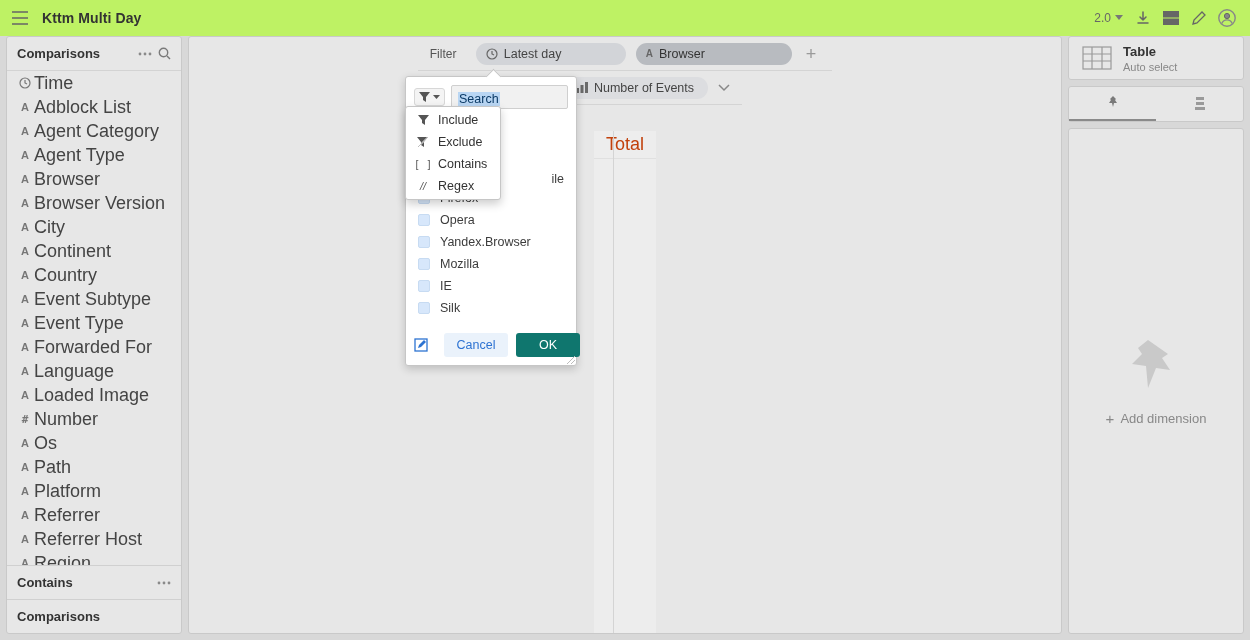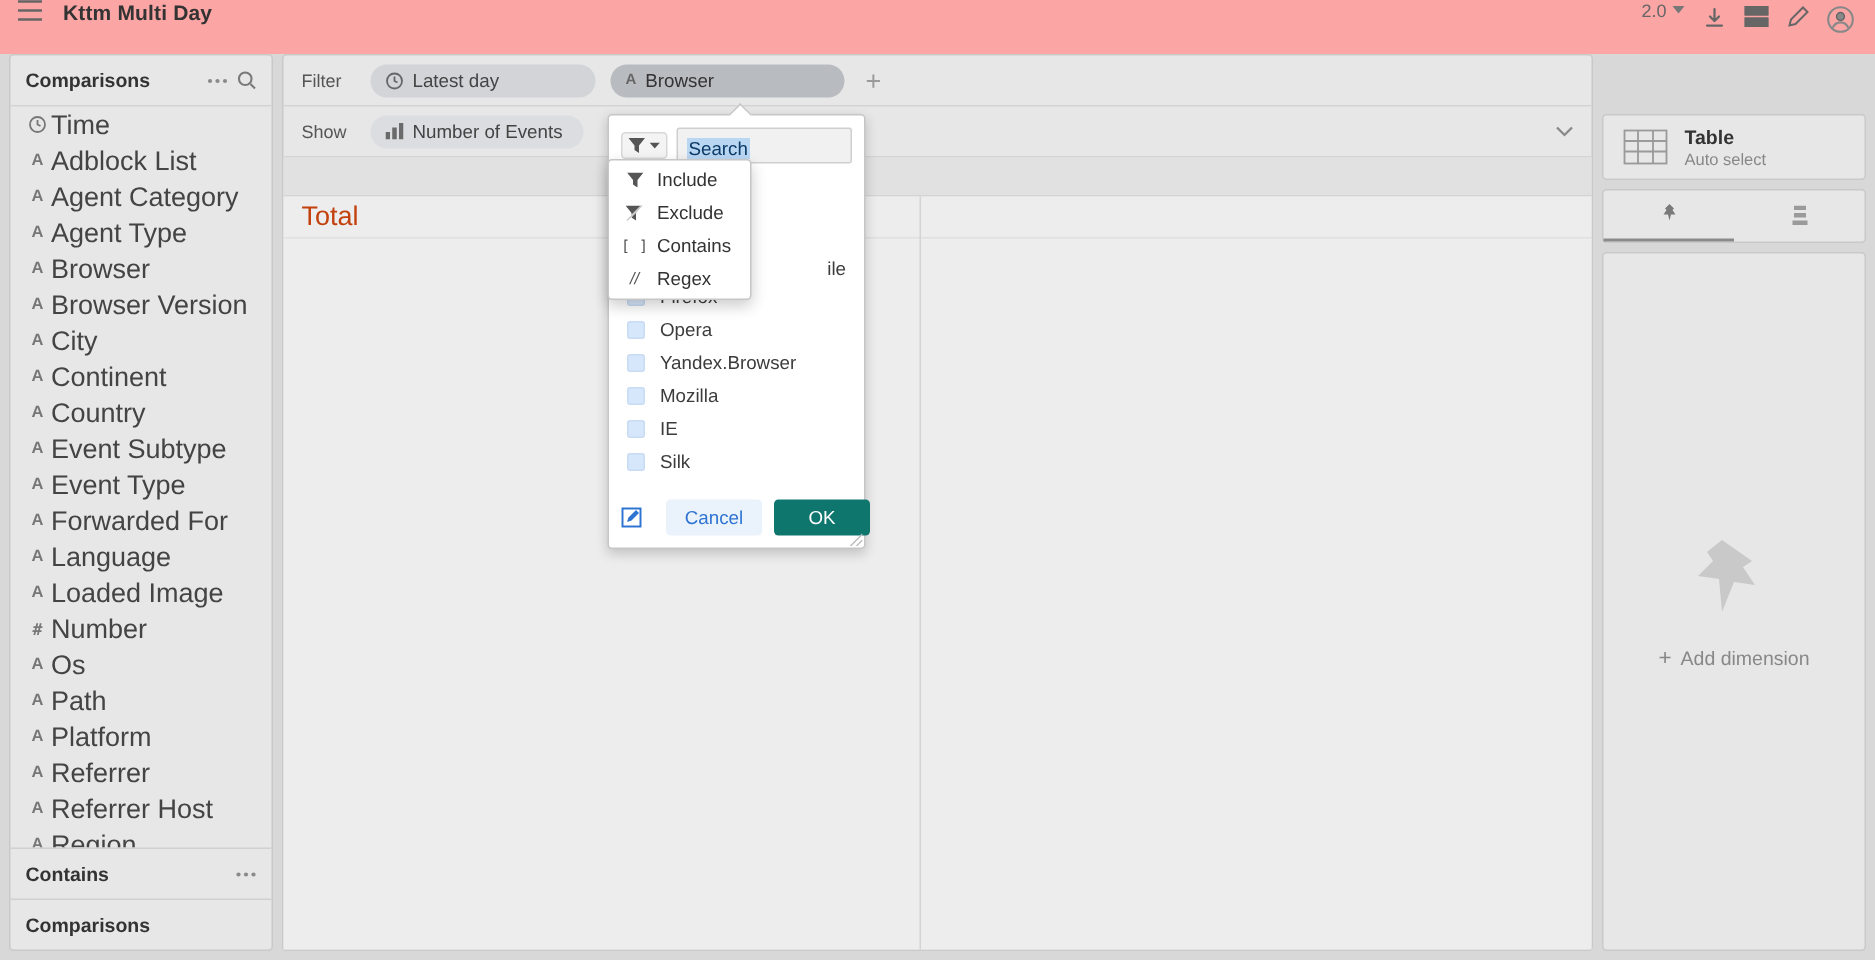--- a/index.html
+++ b/index.html
@@ -10,23 +10,23 @@
     font-size: 13px;
     color: #333;
     background: #d8d8d8;
     overflow: hidden;
   }
 
   
   .header {
     height: 36px;
     display: flex;
-    align-items: flex-start;
+    align-items: center;
     padding: 0 8px;
-    background: #fca5a5;
+    background: #bef264;
   }
   .hamburger { width: 24px; display:flex; align-items:center; justify-content:center; color:#555; cursor:pointer; }
   .title { font-weight: 600; font-size:14px; margin-left: 10px; color:#333; letter-spacing:.1px;}
   .header-spacer { flex: 1; }
   .header-btn { color:#666; display:flex; align-items:center; justify-content:center; padding:4px 6px; cursor:pointer; }
   .header-btn svg { stroke:#666; }
   .version { font-size:12px; color:#666; display:flex; align-items:center; gap:4px; padding:0 6px; cursor:pointer;}
 
   
   .app {
@@ -72,20 +72,21 @@
 
   
   .workspace {
     flex:1;
     display:flex;
     flex-direction:column;
     background:#e7e7e7;
     border:1px solid #c9c9c9;
     border-radius:3px;
     position:relative;
+    align-items:center;
   }
   .filterbar, .showbar {
     height:34px;
     display:flex;
     align-items:center;
     padding: 0 12px;
     gap: 10px;
     border-bottom:1px solid #d4d4d4;
   }
   .row-label { font-size:12px; color:#555; width:36px; }
@@ -115,21 +116,21 @@
     width: 176px;
     display:flex;
     flex-direction:column;
     gap:6px;
   }
   .rp-card {
     background:#e7e7e7;
     border:1px solid #c9c9c9;
     border-radius:3px;
   }
-  .viz-card { height:44px; display:flex; align-items:center; gap:10px; padding:0 12px; cursor:pointer;margin-top:40px;}
+  .viz-card { height:44px; display:flex; align-items:center; gap:10px; padding:0 12px; cursor:pointer;}
   .viz-icon { width:32px; height:28px; display:flex; align-items:center; justify-content:center; }
   .viz-title { font-weight:600; font-size:13px; color:#333;}
   .viz-sub { font-size:11px; color:#888; margin-top:2px;}
   .tabs-card { height:36px; display:flex; }
   .rp-tab { flex:1; display:flex; align-items:center; justify-content:center; color:#888; cursor:pointer; }
   .rp-tab.active { border-bottom:2px solid #8a8a8a; color:#666; }
   .drop-card { flex:1; display:flex; flex-direction:column; align-items:center; justify-content:center; gap:18px; }
   .drop-pin { color:#c6c6c6; }
   .add-dim-btn { display:flex; align-items:center; gap:6px; color:#888; font-size:13px; cursor:pointer;}
 

